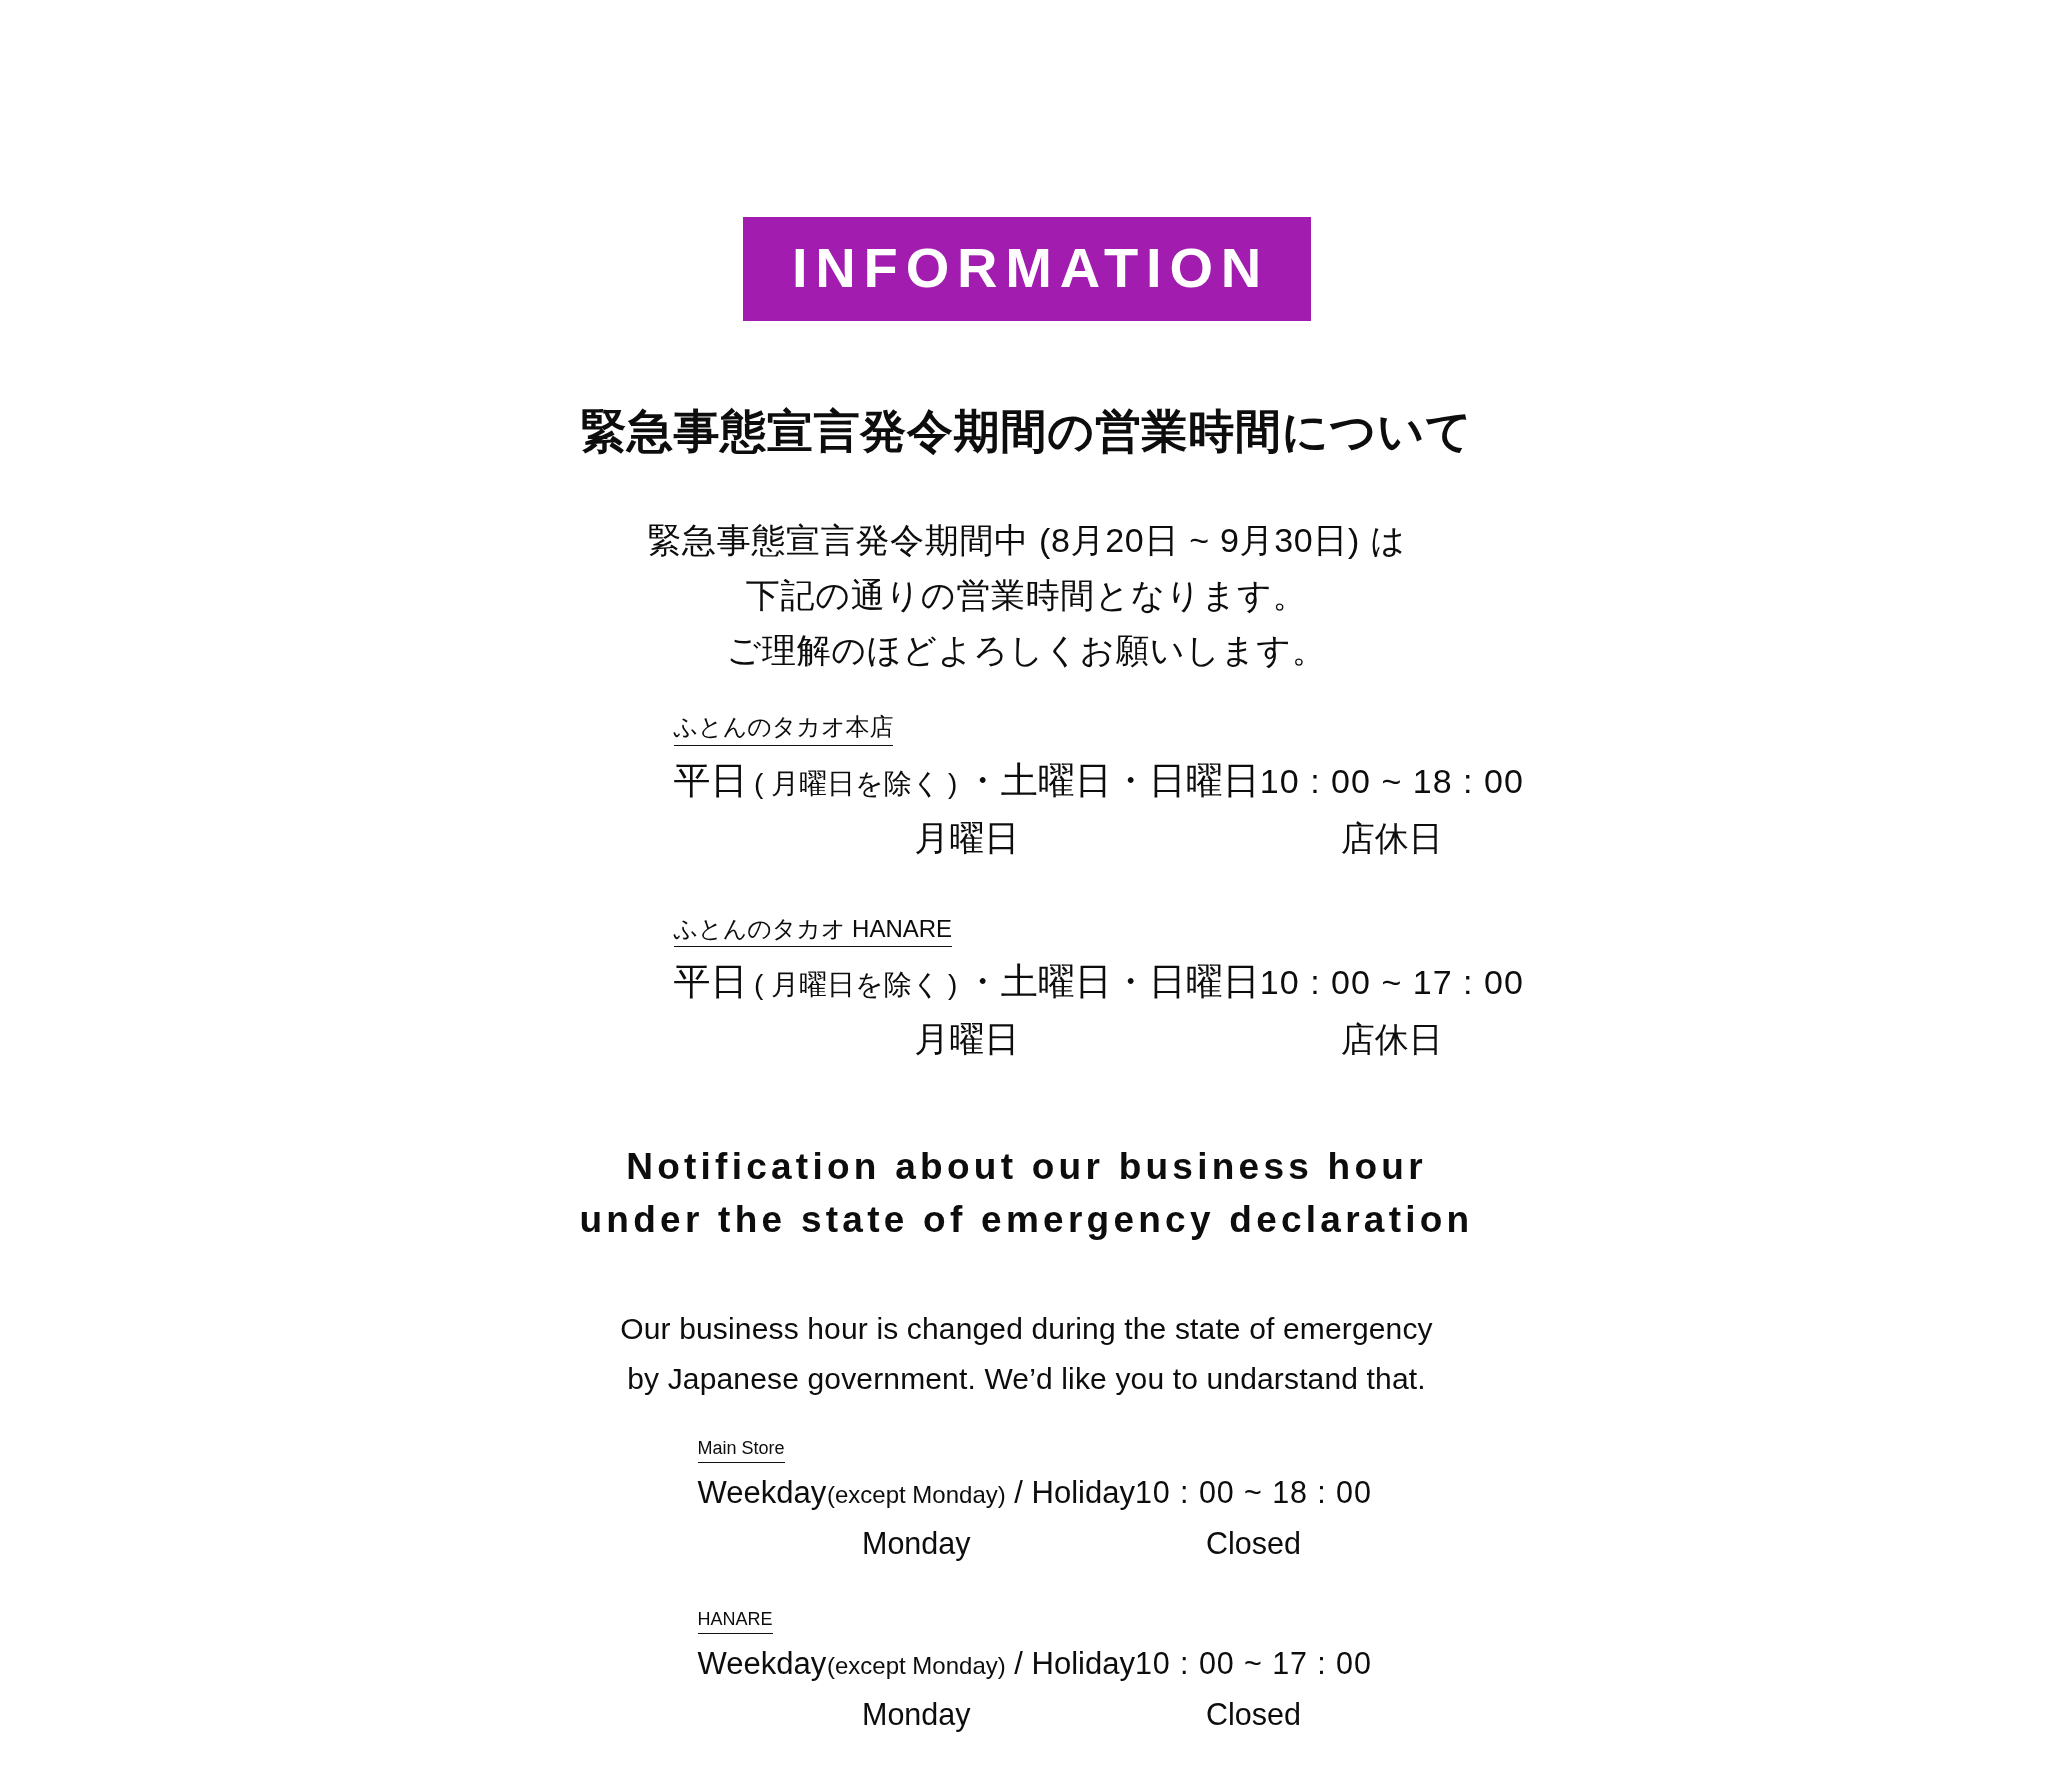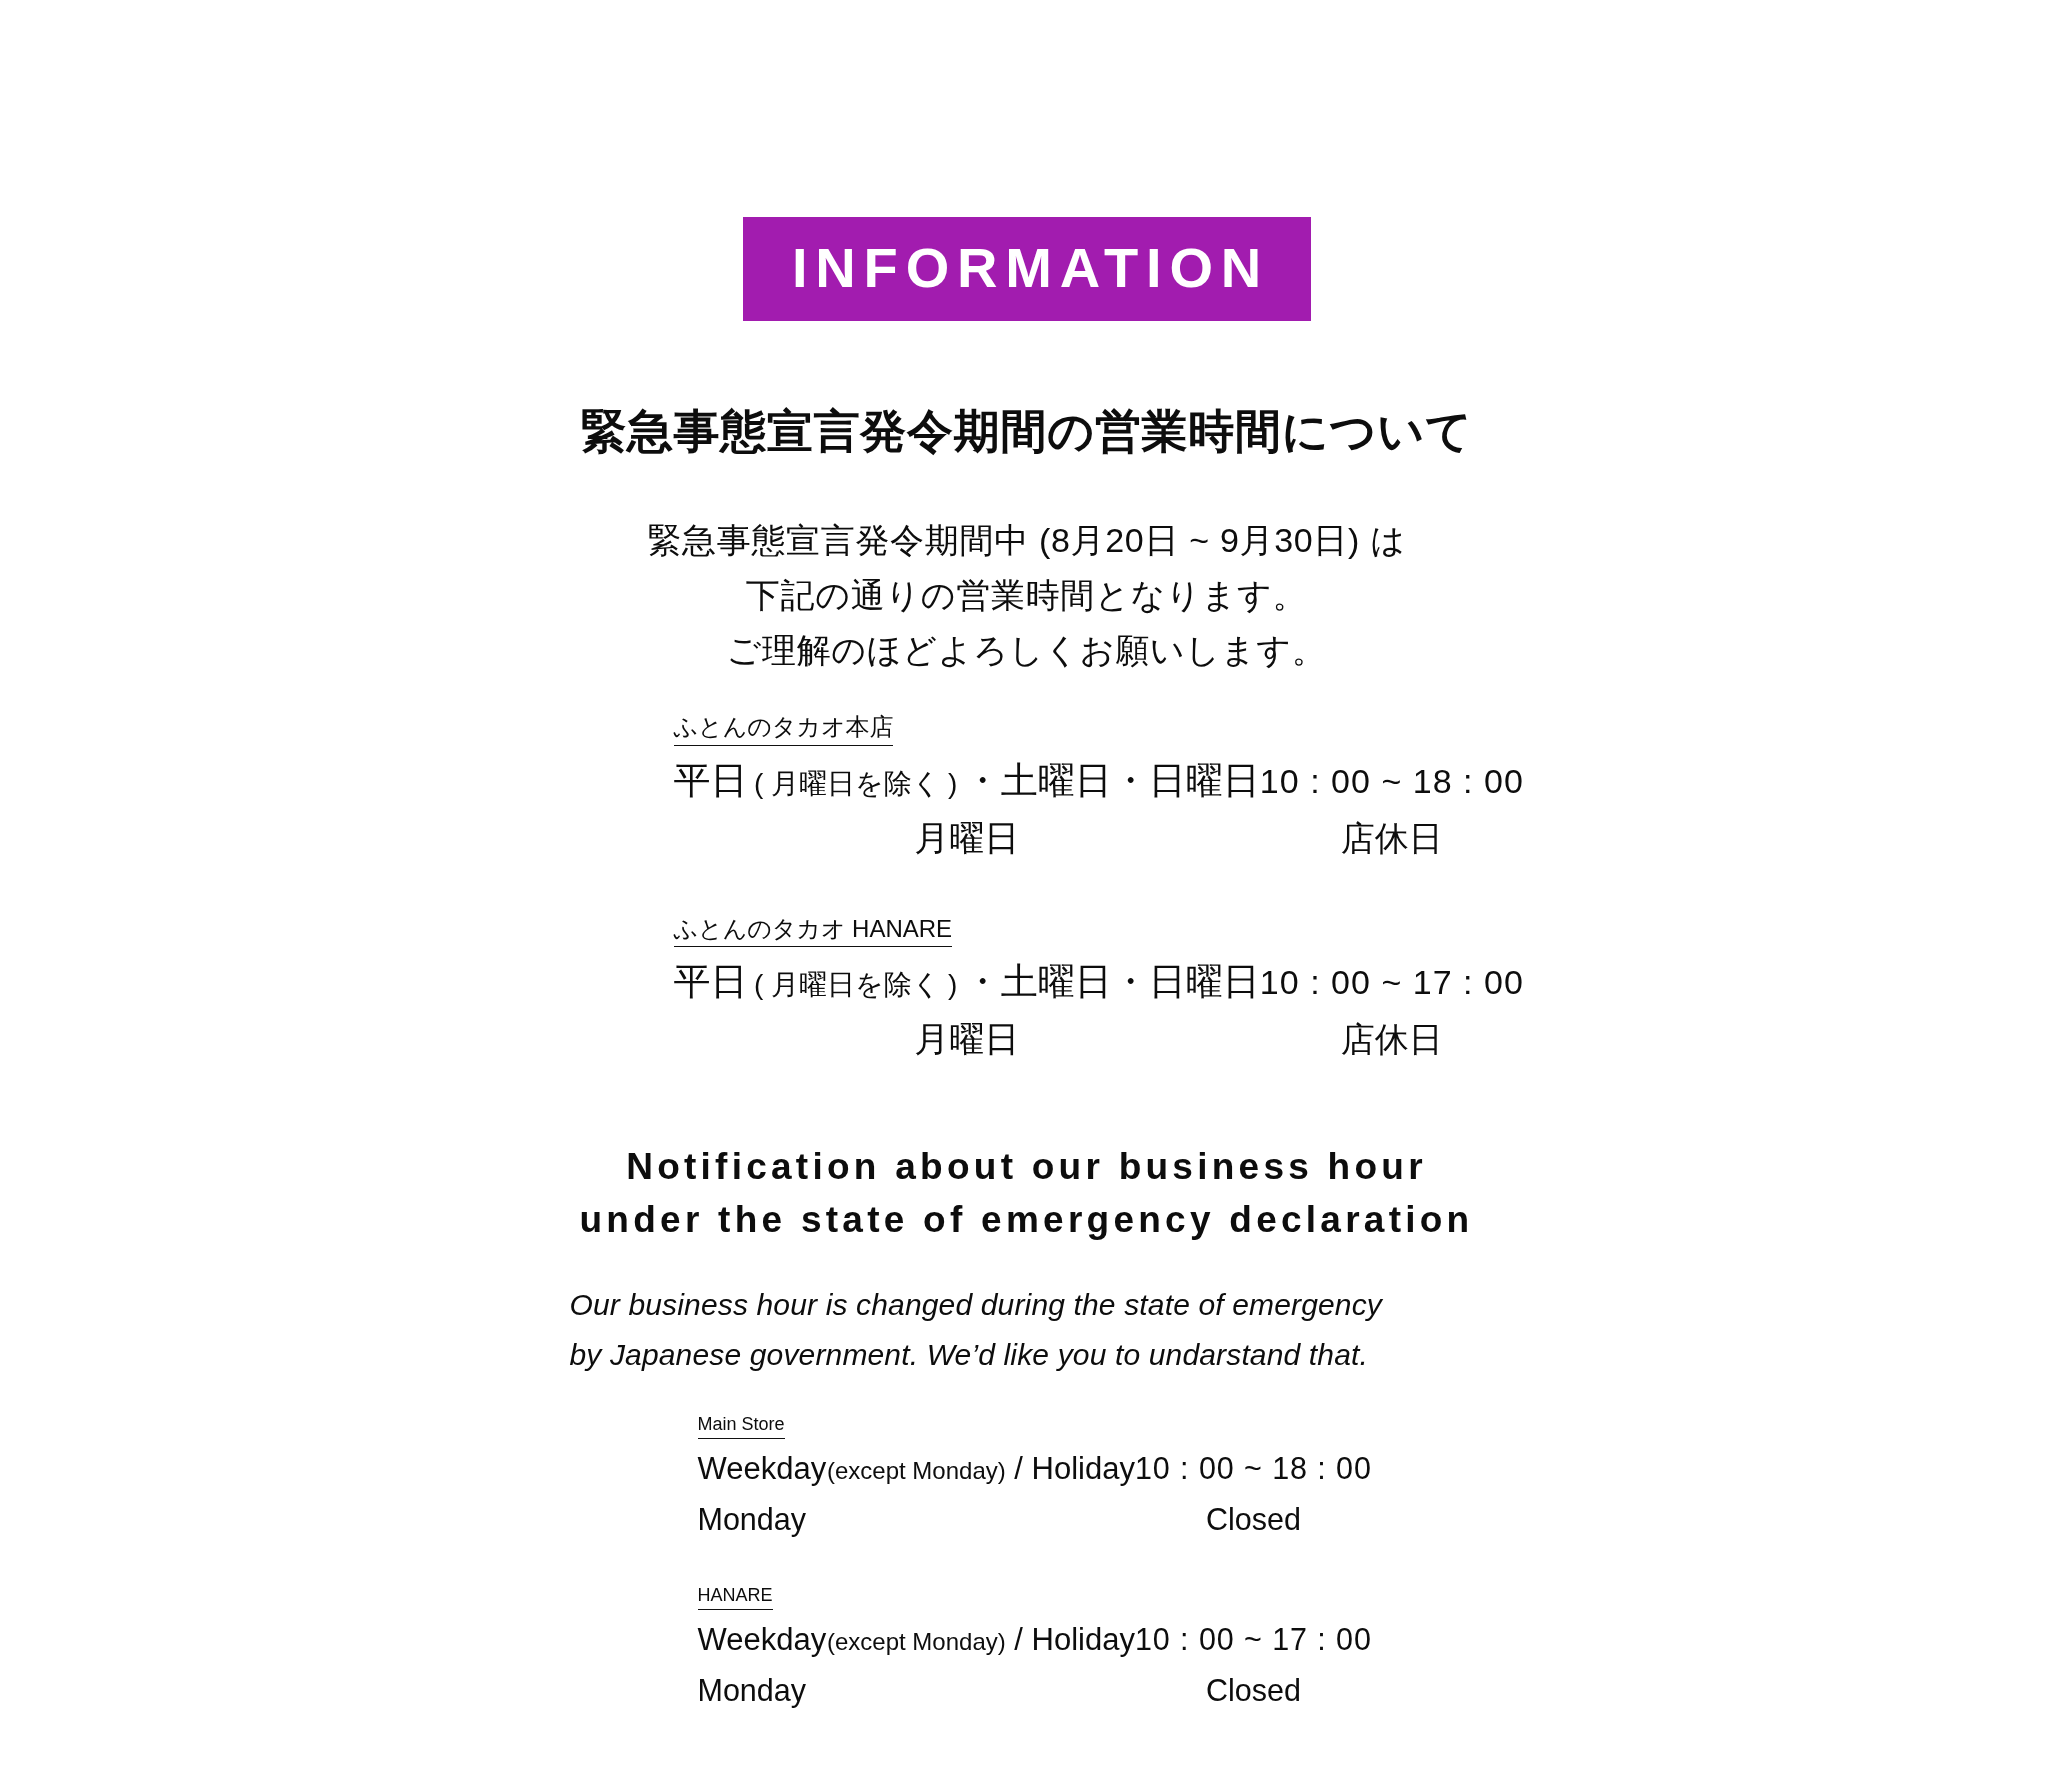--- a/index.html
+++ b/index.html
@@ -96,22 +96,22 @@
   .en-heading {
     margin: 77px 0 0 0;
     text-align: center;
     font-size: 37px;
     font-weight: 600;
     letter-spacing: 0.115em;
     line-height: 53px;
   }
   .en-heading p { margin: 0; }
   .en-body {
-    margin-top: 34px;
-    font-style: italic;
+    margin-top: 58px;
+    text-align: center;
   }
   .en-body p {
     margin: 0;
     font-size: 30px;
     line-height: 50px;
     letter-spacing: 0.005em;
   }
 
   .store.en {
     width: 672px;
@@ -121,21 +121,21 @@
     font-size: 18px;
     padding-bottom: 3.2px;
   }
   .store.en .hours-grid {
     margin-top: 10.4px;
     row-gap: 8.8px;
   }
   .store.en .days { font-size: 31px; line-height: 40px; }
   .store.en .days .note { font-size: 24px; margin-left: 0.8px; }
   .store.en .time { font-size: 30.5px; letter-spacing: 0.03em; }
-  .store.en .closed-day   { font-size: 30.5px; line-height: 38px; }
+  .store.en .closed-day   { font-size: 30.5px; line-height: 38px; text-align: center; }
   .store.en .closed-status{ font-size: 30.5px; text-align: center; }
 
   .store.en.first  { margin-top: 34px; }
   .store.en.second { margin-top: 47px; }
 </style>
 </head>
 <body>
 
 <main class="content">
 

